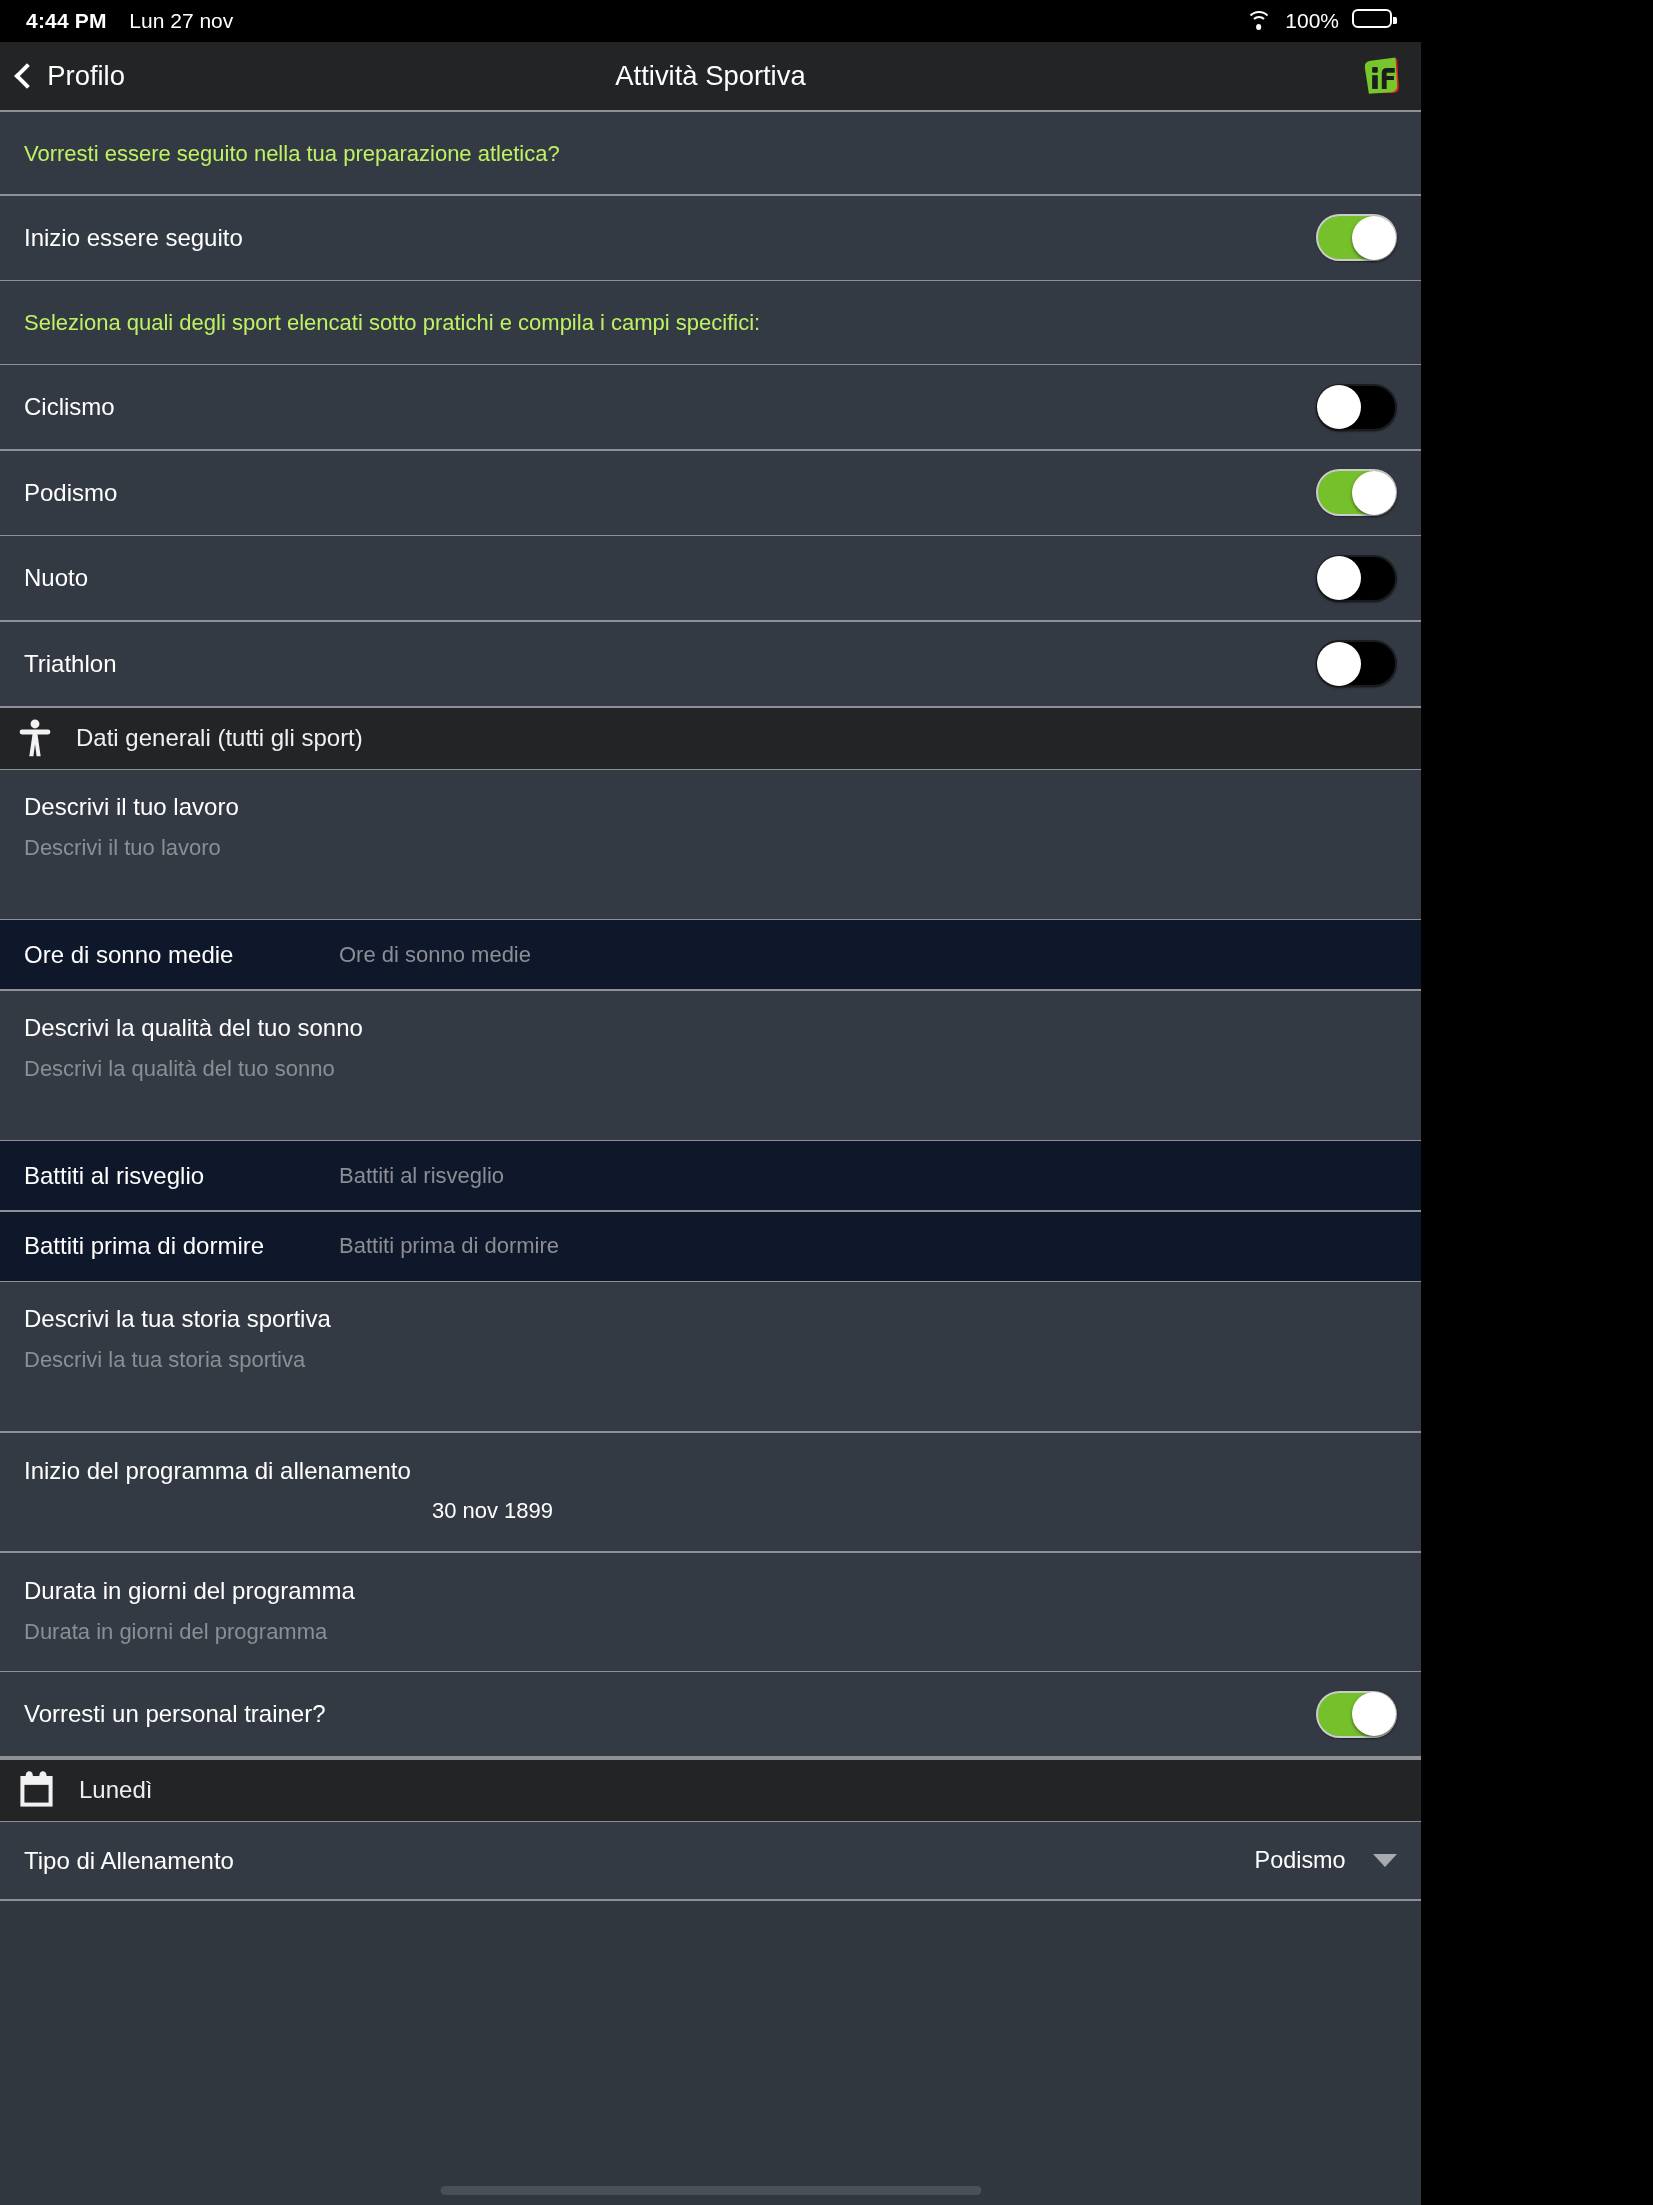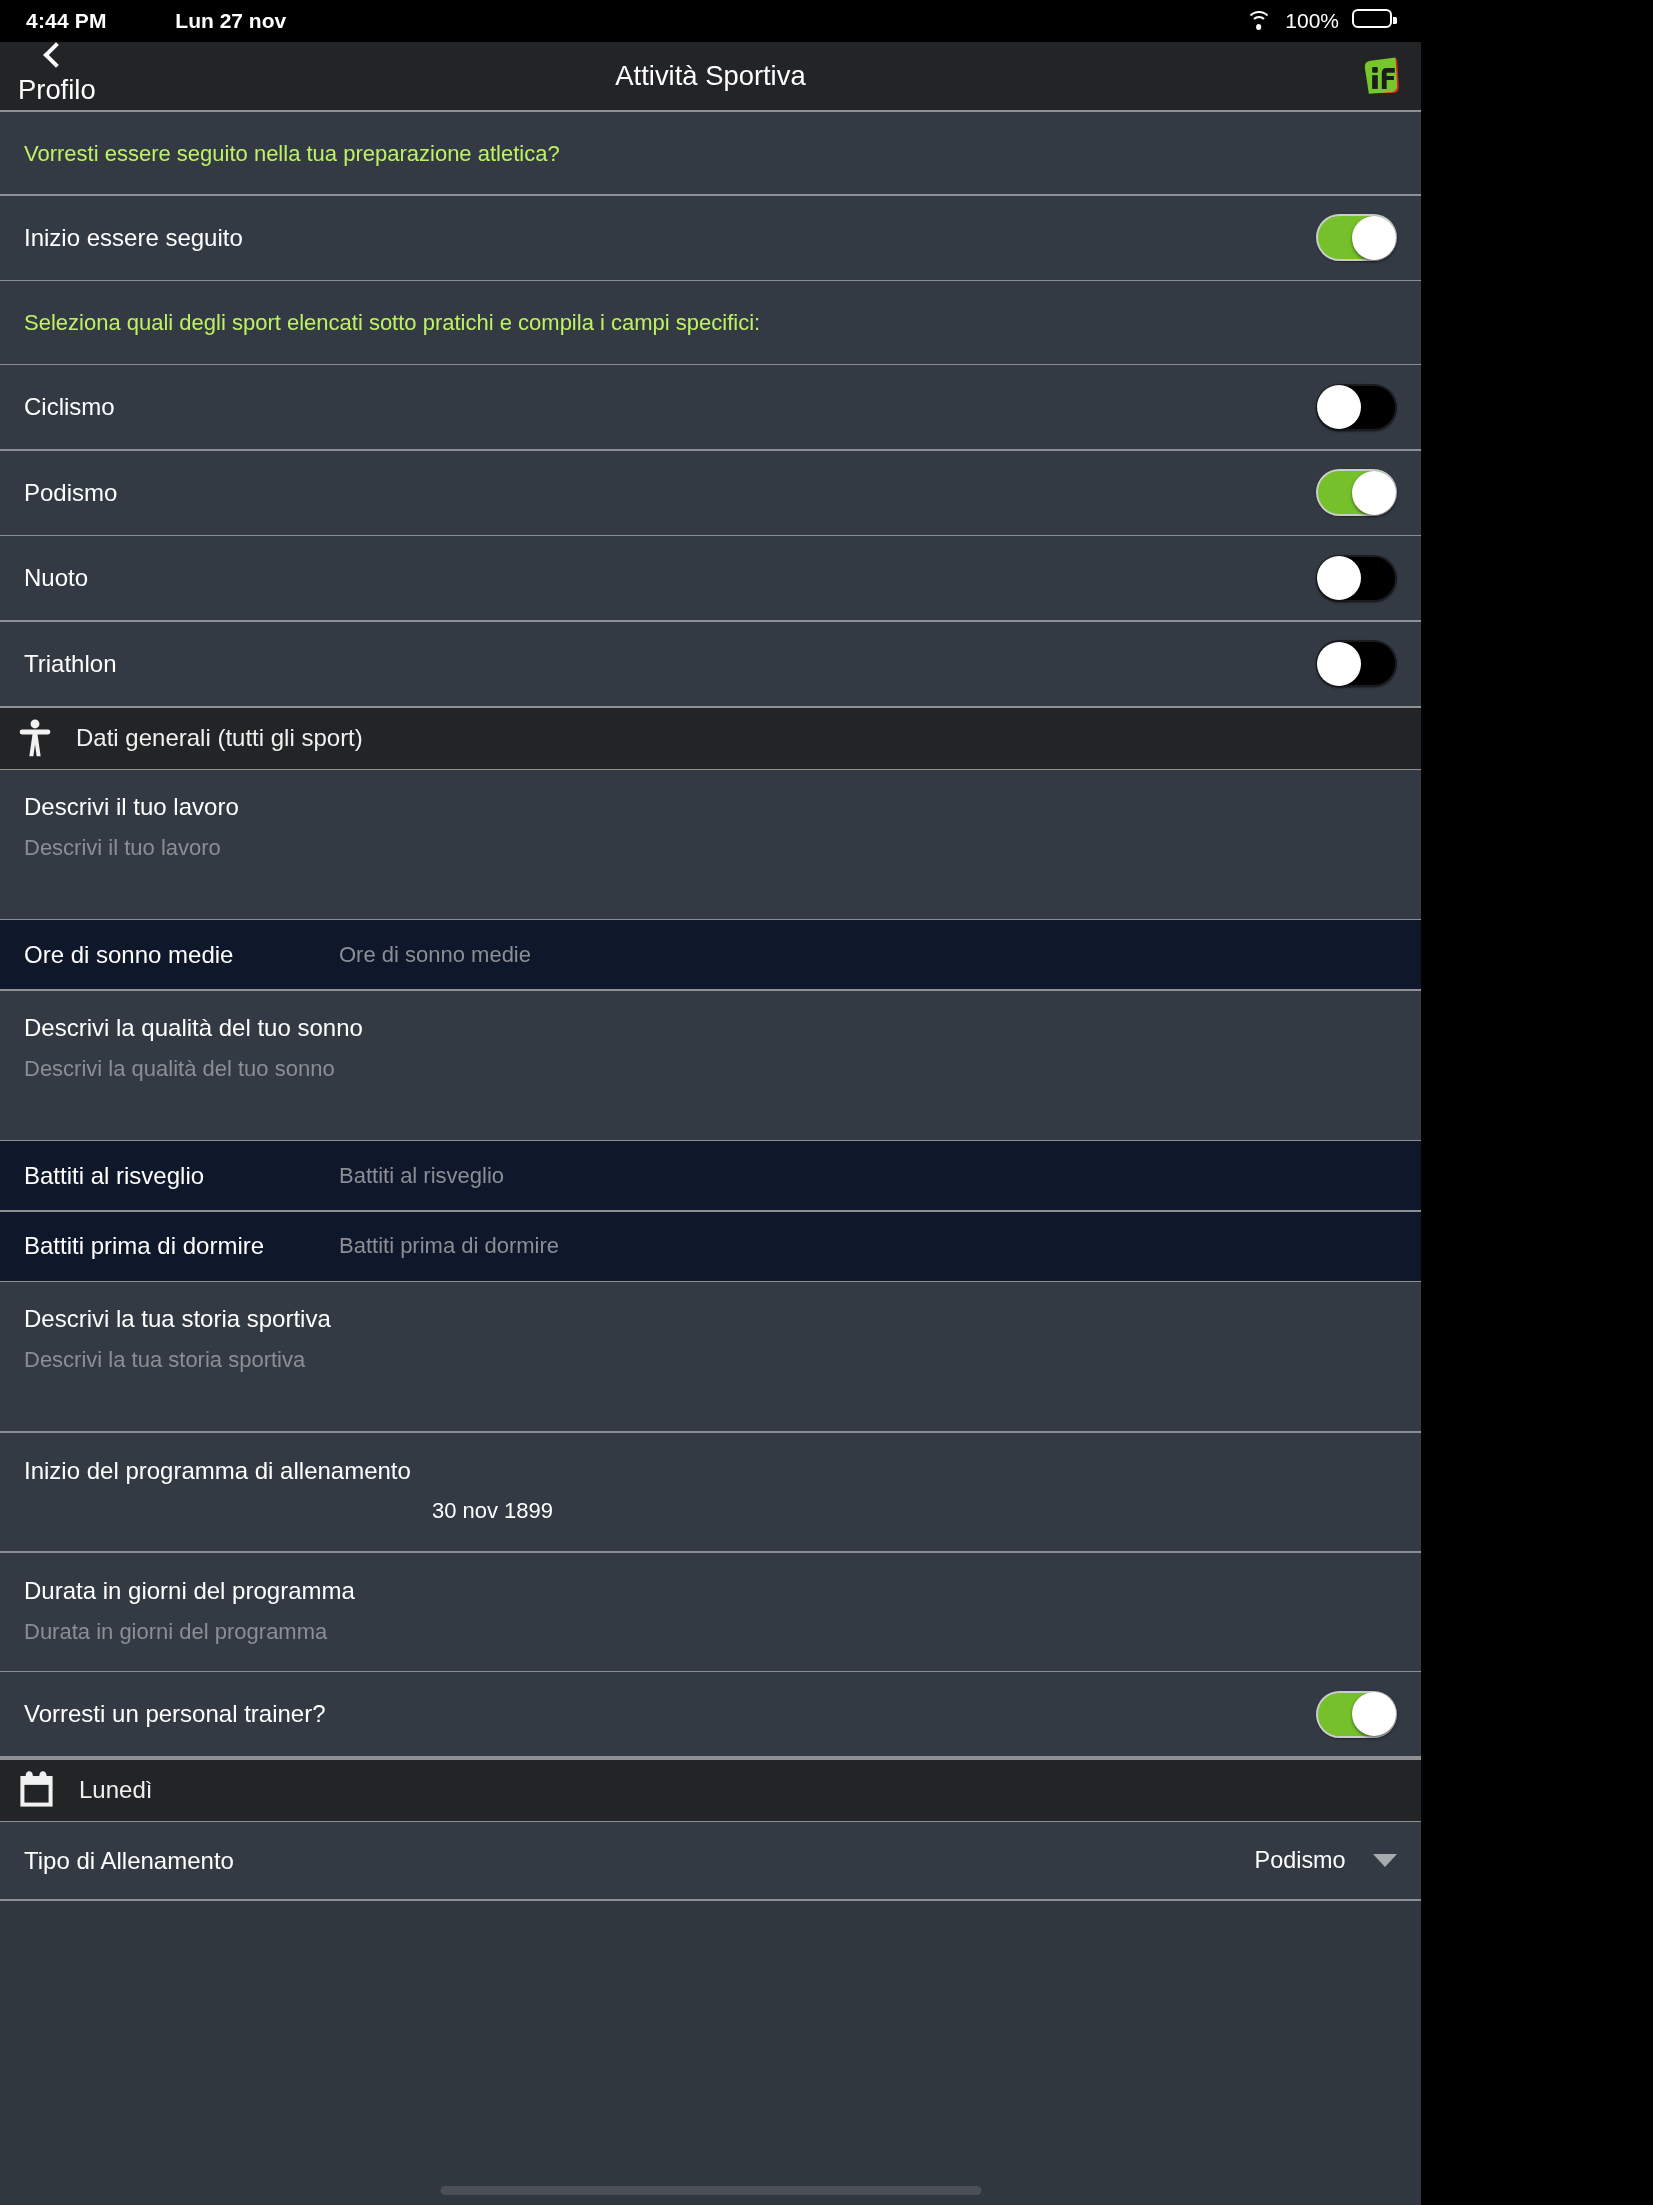--- a/index.html
+++ b/index.html
@@ -25,21 +25,21 @@
     display: flex;
     align-items: center;
     justify-content: space-between;
     padding: 0 29px 0 26px;
     color: #fff;
     font-size: 21px;
   }
   .sb-left { display: flex; align-items: center; gap: 22.6px; }
   .sb-right { display: flex; align-items: flex-start; gap: 13px; }
   .sb-time { font-weight: 600; letter-spacing: 0.2px; }
-  .sb-date { font-weight: 700; margin-left: 46px; }
+  .sb-date { font-weight: 400; }
   .wifi-icon { display: inline-block; width: 27.4px; height: 21px; position: relative; }
   .wifi-icon i {
     position: absolute; left: 50%; transform: translateX(-50%);
     border: 2.8px solid #fff; border-bottom-color: transparent;
     border-left-color: transparent; border-right-color: transparent;
     border-radius: 50%;
   }
   .wifi-icon i:nth-child(1){ width: 26px; height: 26px; top: 1.6px; }
   .wifi-icon i:nth-child(2){ width: 16px; height: 16px; top: 6.5px; }
   .wifi-icon .dot {
@@ -62,21 +62,21 @@
   .navbar {
     height: 68px;
     background: #222426;
     display: flex;
     align-items: center;
     position: relative;
     padding: 0 18px;
   }
   .nav-back {
     display: flex; align-items: center; gap: 9.7px;
-    color: #fff; font-size: 27.4px; cursor: pointer; flex-direction: column;
+    color: #fff; font-size: 27.4px; cursor: pointer;
   }
   .chev-left {
     width: 18px; height: 18px;
     border-left: 4.8px solid #fff; border-bottom: 4.8px solid #fff;
     transform: rotate(45deg);
     margin-right: 1.6px;
   }
   .nav-title {
     position: absolute; left: 0; right: 0; text-align: center;
     color: #fff; font-size: 27.4px; pointer-events: none;

